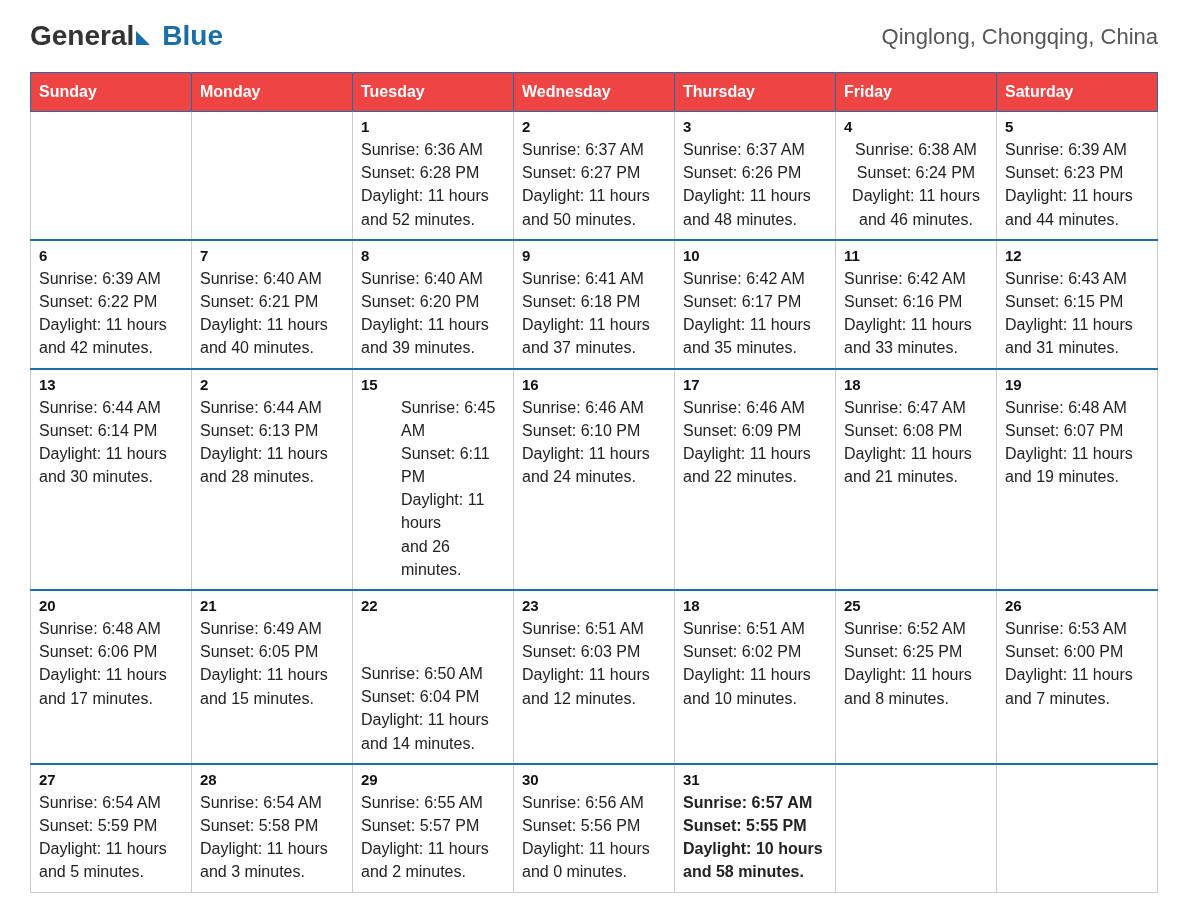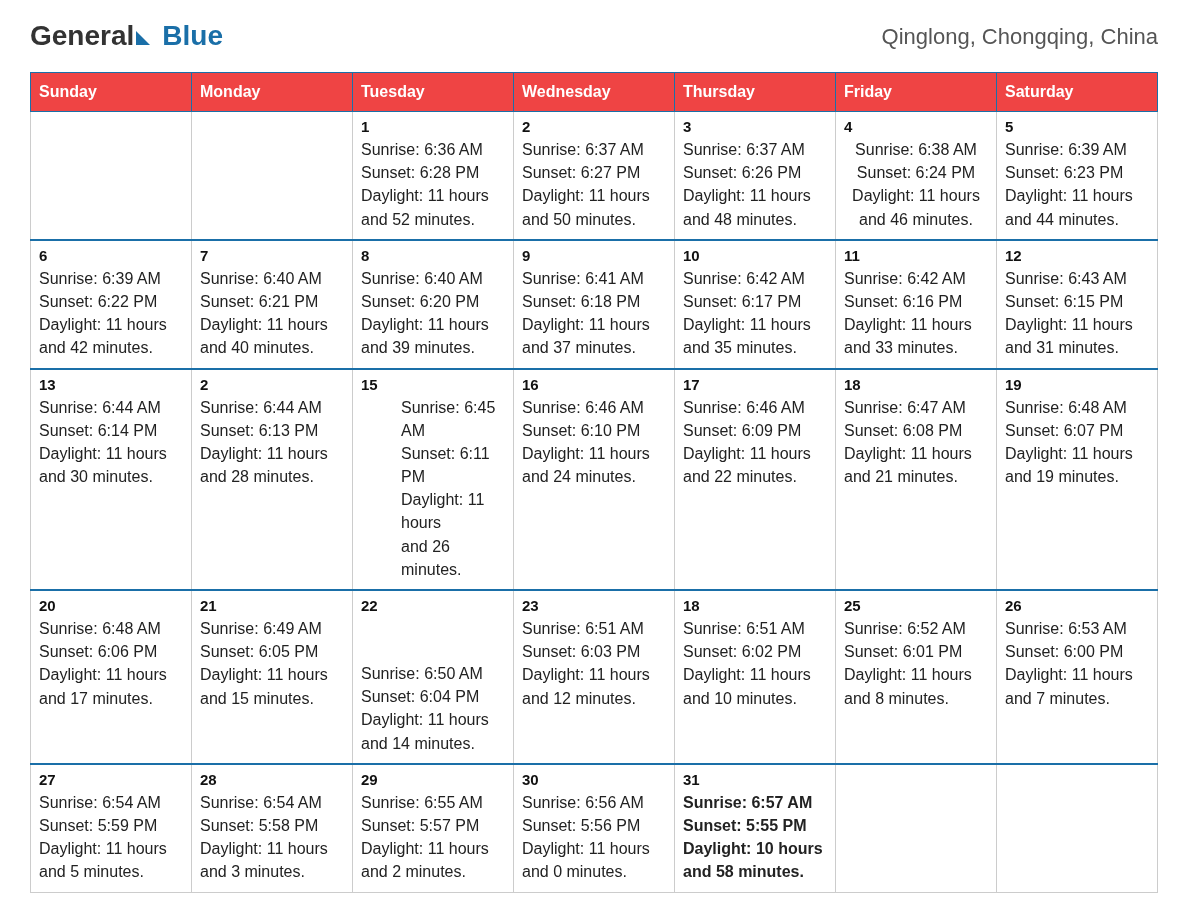--- a/index.html
+++ b/index.html
@@ -303,21 +303,21 @@
         <td>
           <span class="day-number">18</span>
           <div class="day-info" style="white-space: pre-line;">Sunrise: 6:51 AM
 Sunset: 6:02 PM
 Daylight: 11 hours
 and 10 minutes.</div>
         </td>
         <td>
           <span class="day-number">25</span>
           <div class="day-info" style="white-space: pre-line;">Sunrise: 6:52 AM
-Sunset: 6:01 PM
+Sunset: 6:25 PM
 Daylight: 11 hours
 and 8 minutes.</div>
         </td>
         <td>
           <span class="day-number">26</span>
           <div class="day-info" style="white-space: pre-line;">Sunrise: 6:53 AM
 Sunset: 6:00 PM
 Daylight: 11 hours
 and 7 minutes.</div>
         </td>

